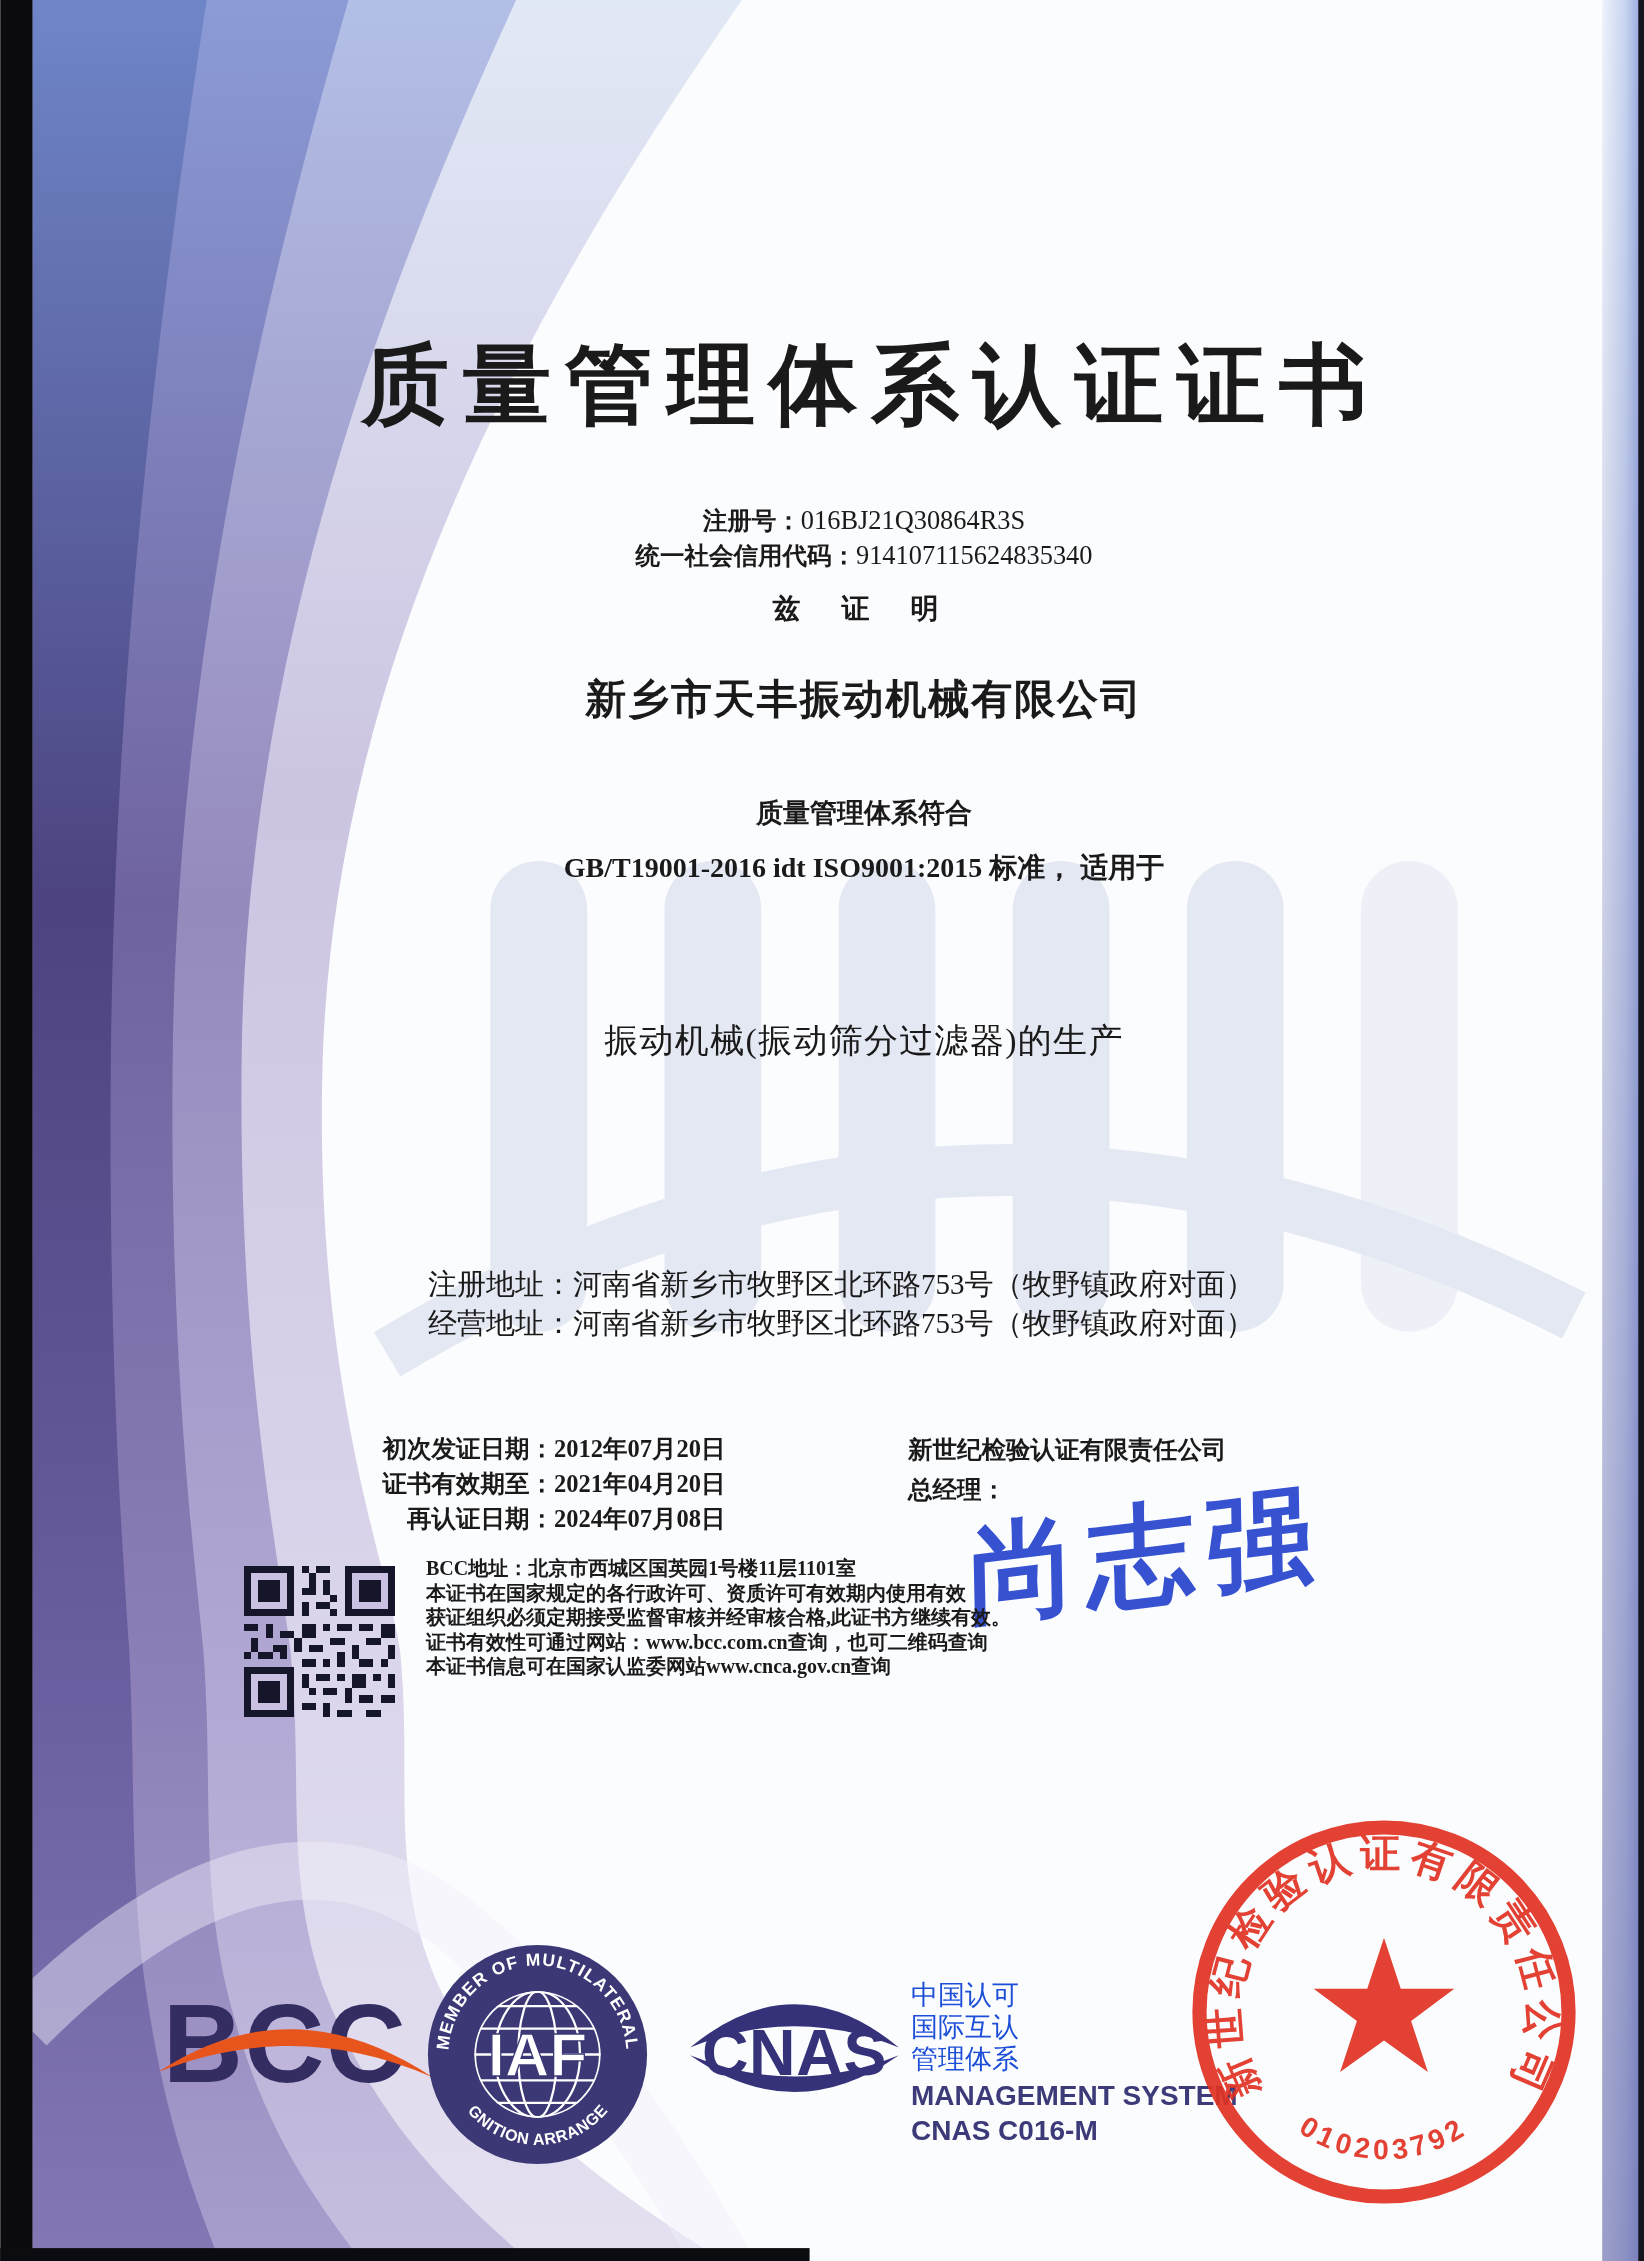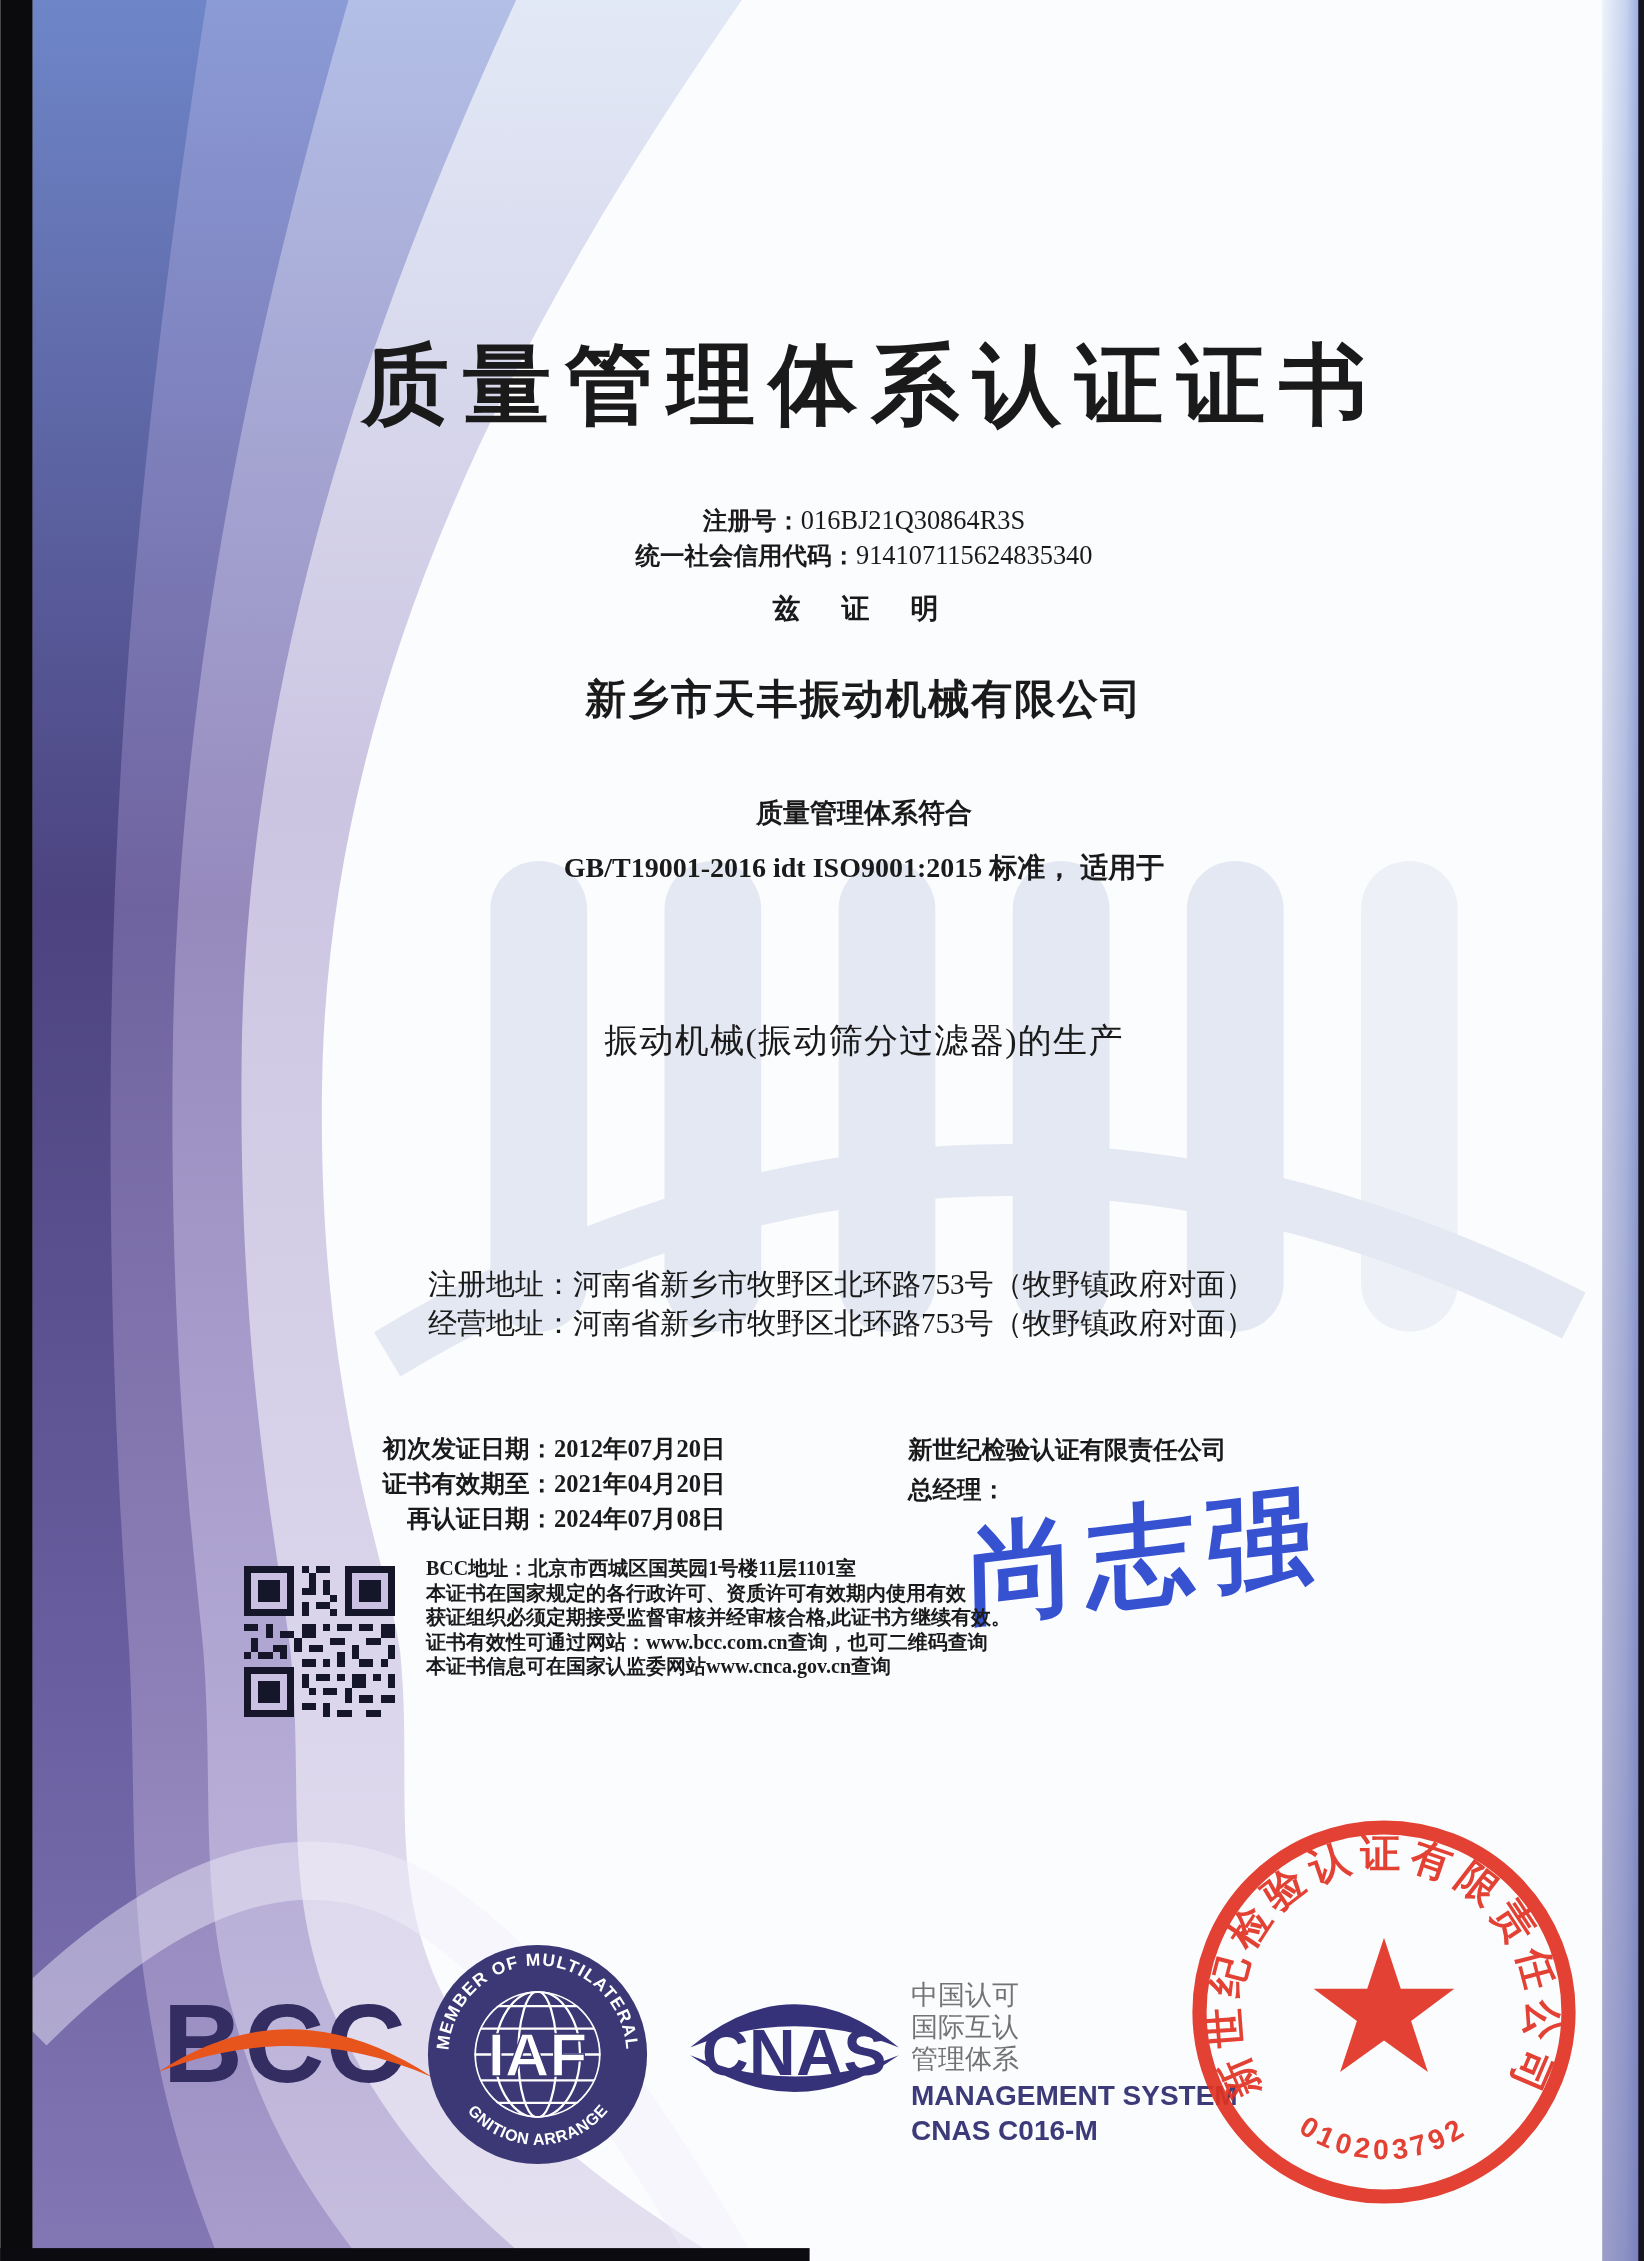--- a/index.html
+++ b/index.html
@@ -18,21 +18,21 @@
   .scope{font-size:34px;font-weight:normal;letter-spacing:1.3px;white-space:nowrap;}
   .addr{font-size:29px;white-space:nowrap;}
   .addr .lbl{font-weight:normal;}
   .dates{font-size:24.5px;font-weight:600;line-height:35px;}
   .dates .row{display:flex;}
   .dates .lbl{width:193px;text-align:right;}
   .issuer{font-size:24.5px;font-weight:600;white-space:nowrap;}
   .sig{font-size:108px;color:#2d49cf;transform:rotate(-7deg) skewX(-6deg);
        font-weight:bold;letter-spacing:11.6px;opacity:.95;white-space:nowrap;}
   .fine{font-size:20px;font-weight:600;line-height:24.5px;white-space:nowrap;}
-  .accr-cn{font-size:27px;line-height:32px;color:#737373;font-family:"Liberation Sans",sans-serif;}
+  .accr-cn{font-size:27px;line-height:32px;color:#1d4ed8;font-family:"Liberation Sans",sans-serif;}
   .accr-en{font-size:28px;line-height:35px;color:#3c3a78;font-weight:bold;
            font-family:"Liberation Sans",sans-serif;white-space:nowrap;}
   svg text{font-family:"Liberation Sans",sans-serif;}
 </style>
 </head>
 <body>
 
 <svg id="bg" width="1645" height="2261" viewBox="0 0 2550 3506">
   <defs>
     <linearGradient id="g4" x1="0" y1="0" x2="0" y2="1">

